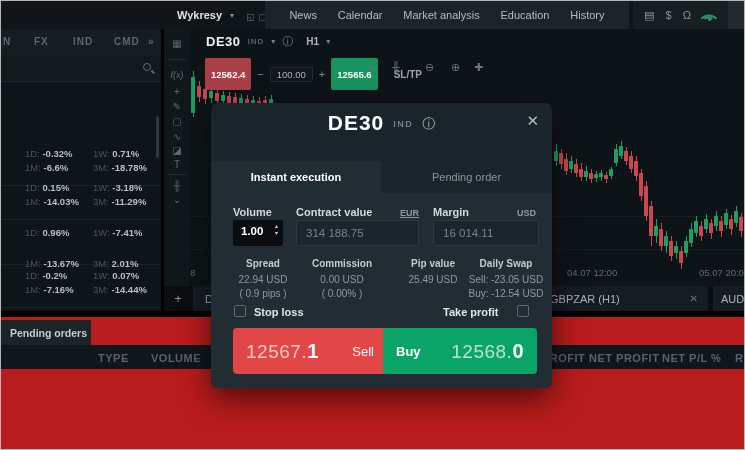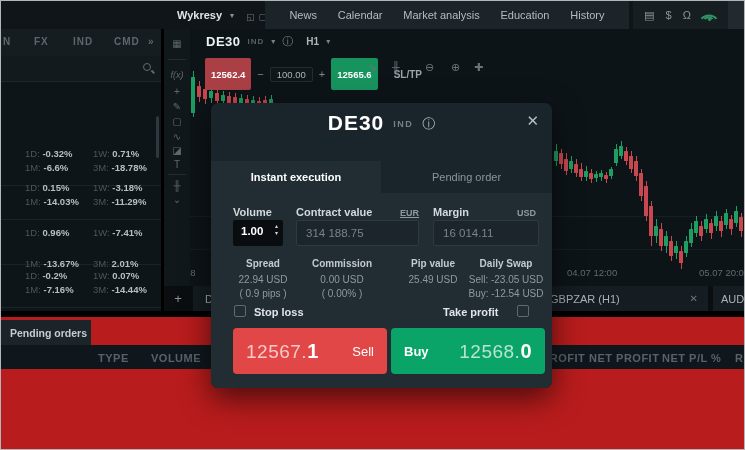--- a/index.html
+++ b/index.html
@@ -121,21 +121,21 @@
   .stat-label{color:#c3cbd0;font-size:10px;font-weight:bold;margin-bottom:4px;white-space:nowrap;}
   .stat-line{color:#8f99a0;font-size:10px;line-height:14px;white-space:nowrap;}
   .chk{position:absolute;width:12px;height:12px;border:1px solid #5e6a71;border-radius:2px;background:transparent;cursor:pointer;}
   #sl-chk{left:23px;top:202px;}
   #tp-chk{left:306px;top:202px;}
   #sl-label{position:absolute;left:43px;top:203px;color:#dfe5e8;font-size:11px;font-weight:bold;cursor:pointer;}
   #tp-label{position:absolute;left:232px;top:203px;color:#dfe5e8;font-size:11px;font-weight:bold;cursor:pointer;}
   .trade-btn{position:absolute;top:225px;height:46px;border-radius:4px;display:flex;align-items:center;
              justify-content:space-between;padding:0 13px;cursor:pointer;}
   #sell-btn{left:22px;width:154px;background:var(--red,#e24747);}
-  #buy-btn{left:180px;width:154px;background:var(--green,#0aa468);}
+  #buy-btn{left:172px;width:154px;background:var(--green,#0aa468);}
   .btn-price{font-size:19px;color:rgba(255,255,255,.7);letter-spacing:.5px;white-space:nowrap;}
   .btn-price b{color:#fff;font-size:20px;}
   .btn-side{color:#fff;font-size:13px;}
 </style>
 </head>
 <body>
 
 <div id="screen">
 
   <div id="header">

